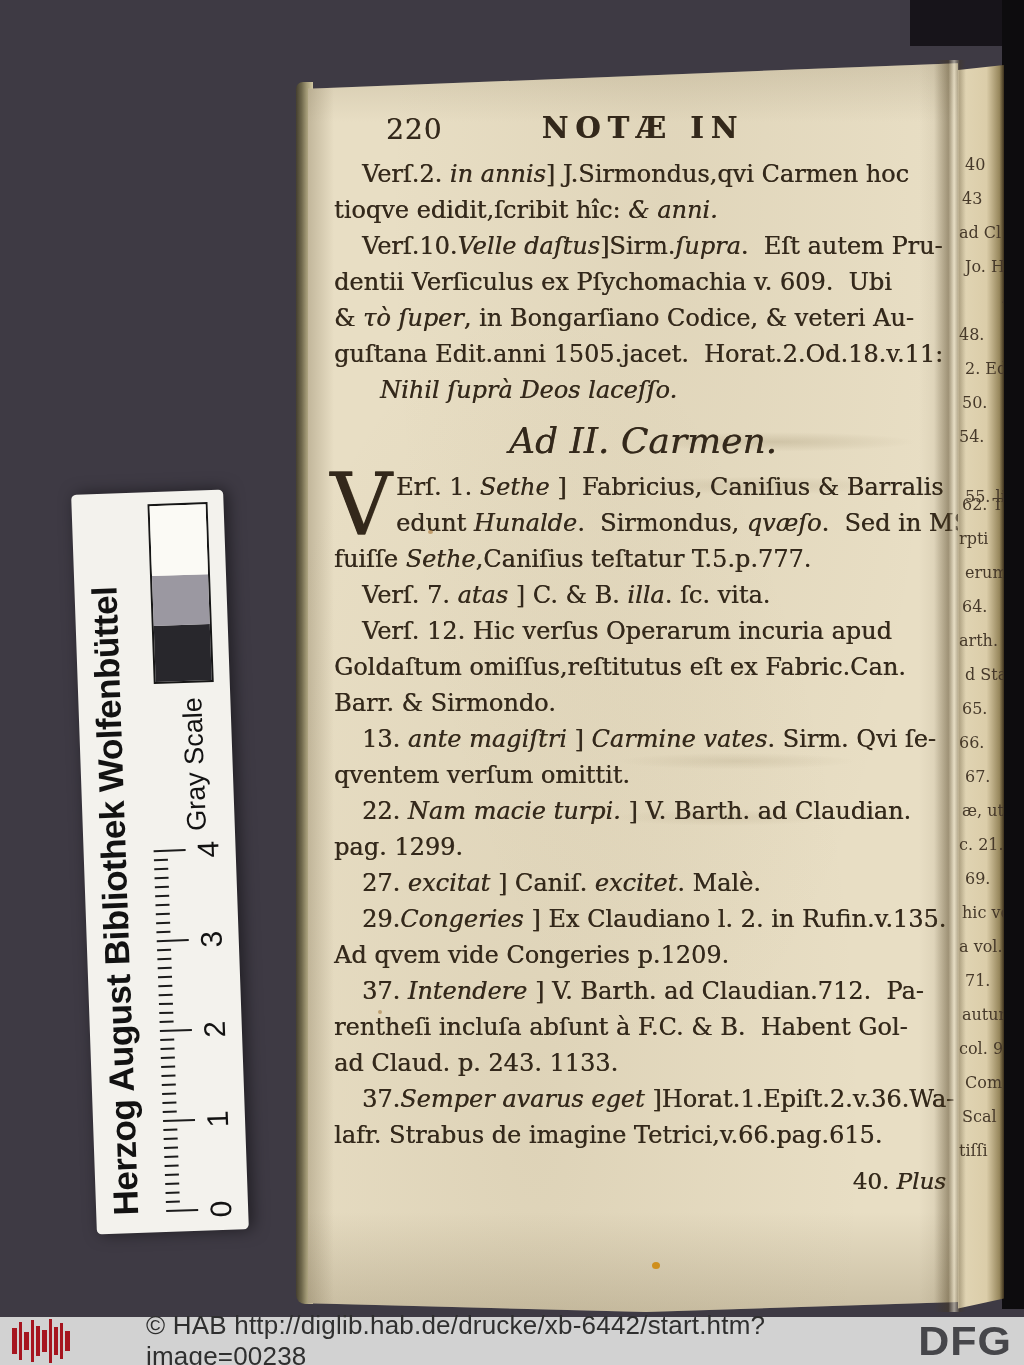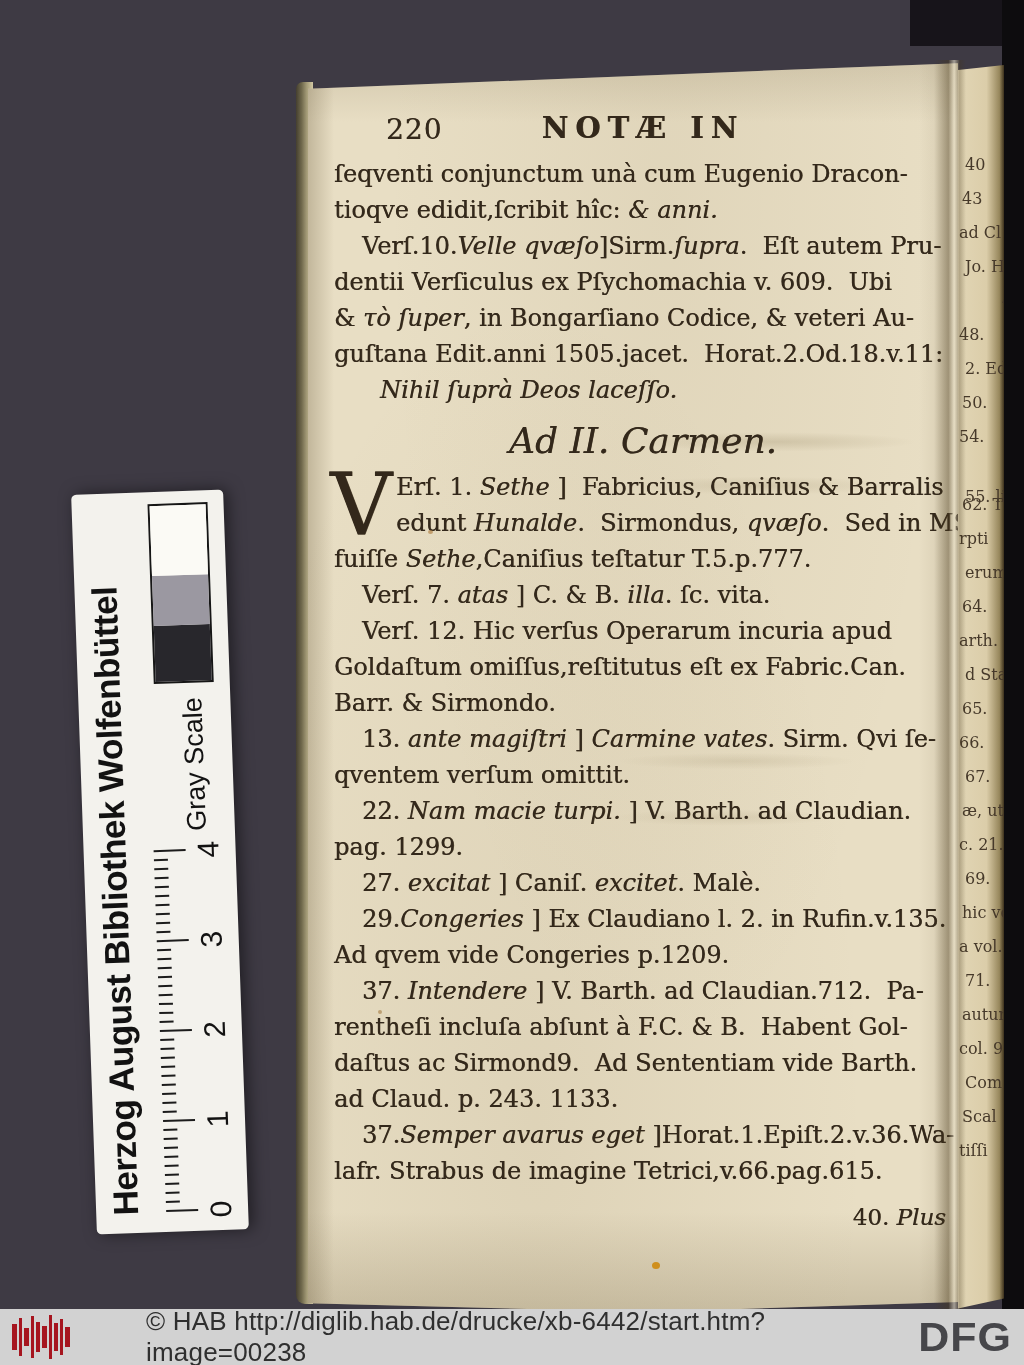--- a/index.html
+++ b/index.html
@@ -70,21 +70,21 @@
   .ticks{position:absolute;left:2px;top:0;display:flex;align-items:flex-start;}
   .tick{width:2px;height:14px;background:#1c1c1c;margin-right:7px;flex:none;}
   .tick.major{height:32px;}
   .rnum{position:absolute;top:38px;transform:translateX(-50%);font-size:30px;}
   .gs-text{font-size:27px;margin:0 14px 16px 10px;white-space:nowrap;flex:none;}
   .swatches{display:flex;border:2px solid #161616;margin-bottom:10px;flex:none;}
   .sw{height:56px;}
   .sw:nth-child(1){width:56px;} .sw:nth-child(2){width:50px;} .sw:nth-child(3){width:70px;}
 
   
-  .footer{position:absolute;left:0;bottom:0;width:1024px;height:56px;background:#d2d2d2;
+  .footer{position:absolute;left:0;bottom:0;width:1024px;height:48px;background:#d2d2d2;
     display:flex;align-items:center;font-family:"Liberation Sans",sans-serif;}
   .hab-logo{margin-left:12px;height:48px;display:flex;align-items:center;}
   .hab-bar{margin-right:2px;flex:none;}
   .footer-text{margin-left:74px;font-size:26px;color:#2f2f2f;letter-spacing:.2px;}
   .dfg{margin-left:auto;margin-right:12px;font-weight:bold;font-size:43px;color:#46464a;letter-spacing:1px;
     transform:scaleY(.95);}
 </style>
 </head>
 <body>
 
@@ -98,25 +98,25 @@
     <div class="page-edge-left"></div>
 
     <div class="paper">
       <div class="text">
         <div class="pghead">
           <span class="pageno">220</span>
           <span class="runtitle">NOTÆ IN</span>
         </div>
         <div>
             <div class="block">
-              <div class="line"><span>ſeqventi conjunctum unà cum Eugenio Dracon-</span></div>
+              <div class="line ind"><span>Verſ.2. </span><span class="it">in annis</span><span>] J.Sirmondus,qvi Carmen hoc</span></div>
               <div class="line"><span>tioqve edidit,ſcribit hîc: </span><span class="it">&amp; anni.</span></div>
             </div>
             <div class="block">
-              <div class="line ind"><span>Verſ.10.</span><span class="it">Velle qvæſo</span><span>]Sirm.</span><span class="it">ſupra</span><span>.  Eſt autem Pru-</span></div>
+              <div class="line ind"><span>Verſ.10.</span><span class="it">Velle daſtus</span><span>]Sirm.</span><span class="it">ſupra</span><span>.  Eſt autem Pru-</span></div>
               <div class="line"><span>dentii Verſiculus ex Pſychomachia v. 609.  Ubi</span></div>
               <div class="line"><span>&amp; </span><span class="it">τὸ ſuper</span><span>, in Bongarſiano Codice, &amp; veteri Au-</span></div>
               <div class="line"><span>guſtana Edit.anni 1505.jacet.  Horat.2.Od.18.v.11:</span></div>
               <div class="line ind2"><span class="it">Nihil ſuprà Deos laceſſo.</span></div>
             </div>
             <div class="block heading">
               <div class="line al-center"><span class="it">Ad II. Carmen.</span></div>
             </div>
             <div class="block">
               <span class="dropcap">V</span>
@@ -143,21 +143,20 @@
             <div class="block">
               <div class="line ind"><span>27. </span><span class="it">excitat</span><span> ] Caniſ. </span><span class="it">excitet</span><span>. Malè.</span></div>
             </div>
             <div class="block">
               <div class="line ind"><span>29.</span><span class="it">Congeries</span><span> ] Ex Claudiano l. 2. in Rufin.v.135.</span></div>
               <div class="line"><span>Ad qvem vide Congeries p.1209.</span></div>
             </div>
             <div class="block">
               <div class="line ind"><span>37. </span><span class="it">Intendere</span><span> ] V. Barth. ad Claudian.712.  Pa-</span></div>
               <div class="line"><span>rentheſi incluſa abſunt à F.C. &amp; B.  Habent Gol-</span></div>
-              <div class="line"><span>daſtus ac Sirmond9.  Ad Sententiam vide Barth.</span></div>
               <div class="line"><span>ad Claud. p. 243. 1133.</span></div>
             </div>
             <div class="block">
               <div class="line ind"><span>37.</span><span class="it">Semper avarus eget</span><span> ]Horat.1.Epiſt.2.v.36.Wa-</span></div>
               <div class="line"><span>lafr. Strabus de imagine Tetrici,v.66.pag.615.</span></div>
             </div>
             <div class="block catch">
               <div class="line al-right"><span>40. </span><span class="it">Plus</span></div>
             </div>
           </div>

